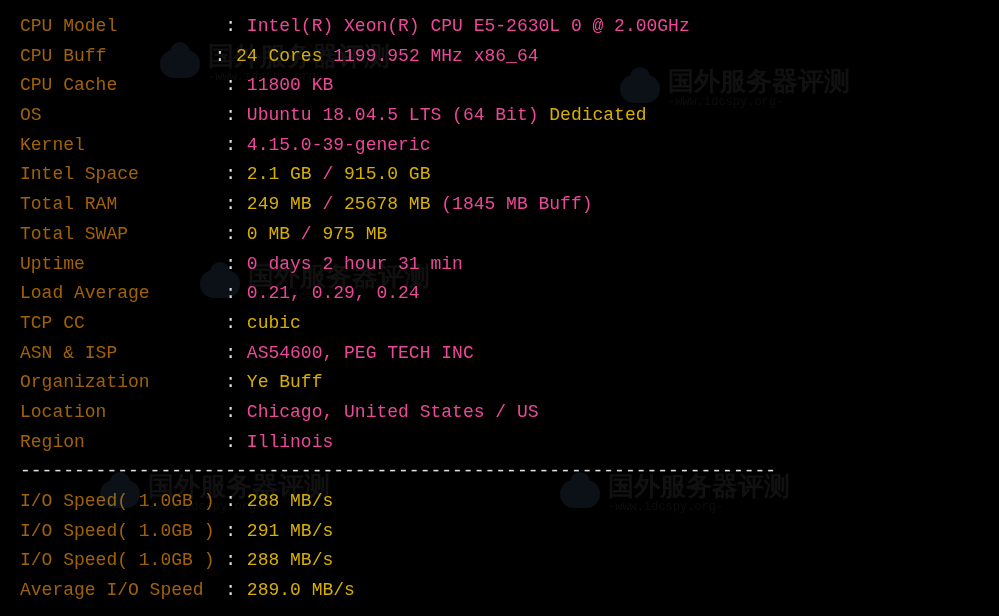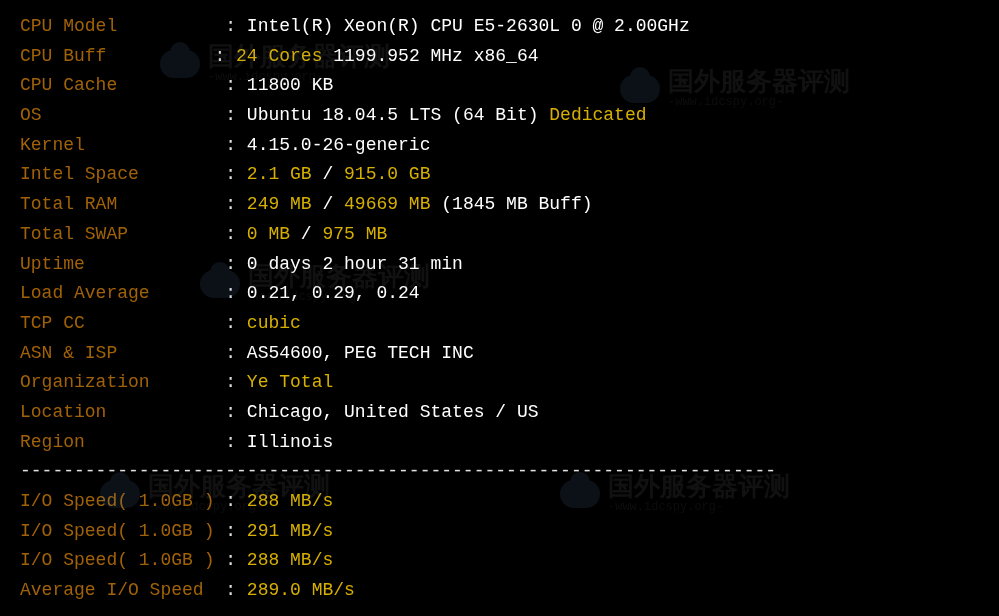--- a/index.html
+++ b/index.html
@@ -21,21 +21,21 @@
     .line {
       white-space: pre;
     }
     .label {
       color: #a16207;
       display: inline-block;
     }
     .colon {
       color: #e0e0e0;
     }
-    .cyan { color: #ffffff; }
+    .cyan { color: #ec4899; }
     .yellow { color: #d7af00; text-align: right; }
     .divider {
       color: #e0e0e0;
       letter-spacing: 0;
     }
     .watermark {
       position: absolute;
       opacity: 0.12;
       pointer-events: none;
       color: #888;
@@ -73,29 +73,29 @@
       color: #666;
     }
   </style>
 </head>
 <body>
 
 <div class="line"><span class="label">CPU Model          </span><span class="colon">: </span><span class="cyan">Intel(R) Xeon(R) CPU E5-2630L 0 @ 2.00GHz</span></div>
 <div class="line"><span class="label">CPU Buff          </span><span class="colon">: </span><span class="yellow">24 Cores</span><span class="cyan"> 1199.952 MHz x86_64</span></div>
 <div class="line"><span class="label">CPU Cache          </span><span class="colon">: </span><span class="cyan">11800 KB</span></div>
 <div class="line"><span class="label">OS                 </span><span class="colon">: </span><span class="cyan">Ubuntu 18.04.5 LTS (64 Bit)</span><span class="yellow"> Dedicated</span></div>
-<div class="line"><span class="label">Kernel             </span><span class="colon">: </span><span class="cyan">4.15.0-26-generic</span></div>
+<div class="line"><span class="label">Kernel             </span><span class="colon">: </span><span class="cyan">4.15.0-39-generic</span></div>
 <div class="line"><span class="label">Intel Space        </span><span class="colon">: </span><span class="yellow">2.1 GB</span><span class="cyan"> / </span><span class="yellow">915.0 GB</span></div>
-<div class="line"><span class="label">Total RAM          </span><span class="colon">: </span><span class="yellow">249 MB</span><span class="cyan"> / </span><span class="yellow">49669 MB</span><span class="cyan"> (1845 MB Buff)</span></div>
+<div class="line"><span class="label">Total RAM          </span><span class="colon">: </span><span class="yellow">249 MB</span><span class="cyan"> / </span><span class="yellow">25678 MB</span><span class="cyan"> (1845 MB Buff)</span></div>
 <div class="line"><span class="label">Total SWAP         </span><span class="colon">: </span><span class="yellow">0 MB</span><span class="cyan"> / </span><span class="yellow">975 MB</span></div>
 <div class="line"><span class="label">Uptime             </span><span class="colon">: </span><span class="cyan">0 days 2 hour 31 min</span></div>
 <div class="line"><span class="label">Load Average       </span><span class="colon">: </span><span class="cyan">0.21, 0.29, 0.24</span></div>
 <div class="line"><span class="label">TCP CC             </span><span class="colon">: </span><span class="yellow">cubic</span></div>
 <div class="line"><span class="label">ASN &amp; ISP          </span><span class="colon">: </span><span class="cyan">AS54600, PEG TECH INC</span></div>
-<div class="line"><span class="label">Organization       </span><span class="colon">: </span><span class="yellow">Ye Total</span></div>
+<div class="line"><span class="label">Organization       </span><span class="colon">: </span><span class="yellow">Ye Buff</span></div>
 <div class="line"><span class="label">Location           </span><span class="colon">: </span><span class="cyan">Chicago, United States / US</span></div>
 <div class="line"><span class="label">Region             </span><span class="colon">: </span><span class="cyan">Illinois</span></div>
 <div class="line divider">----------------------------------------------------------------------</div>
 <div class="line"><span class="label">I/O Speed( 1.0GB ) </span><span class="colon">: </span><span class="yellow">288 MB/s</span></div>
 <div class="line"><span class="label">I/O Speed( 1.0GB ) </span><span class="colon">: </span><span class="yellow">291 MB/s</span></div>
 <div class="line"><span class="label">I/O Speed( 1.0GB ) </span><span class="colon">: </span><span class="yellow">288 MB/s</span></div>
 <div class="line"><span class="label">Average I/O Speed  </span><span class="colon">: </span><span class="yellow">289.0 MB/s</span></div>
 <div class="line divider">----------------------------------------------------------------------</div>
 
 <div class="watermark" style="top:45px; left:160px;">

